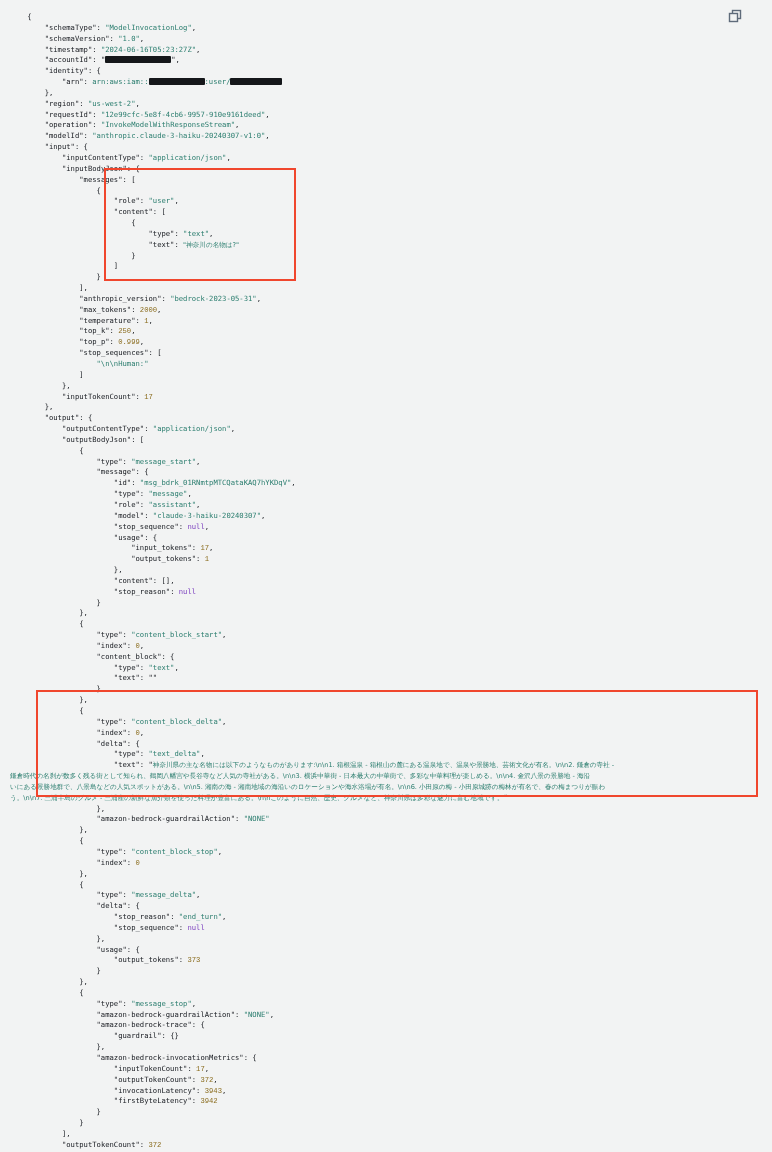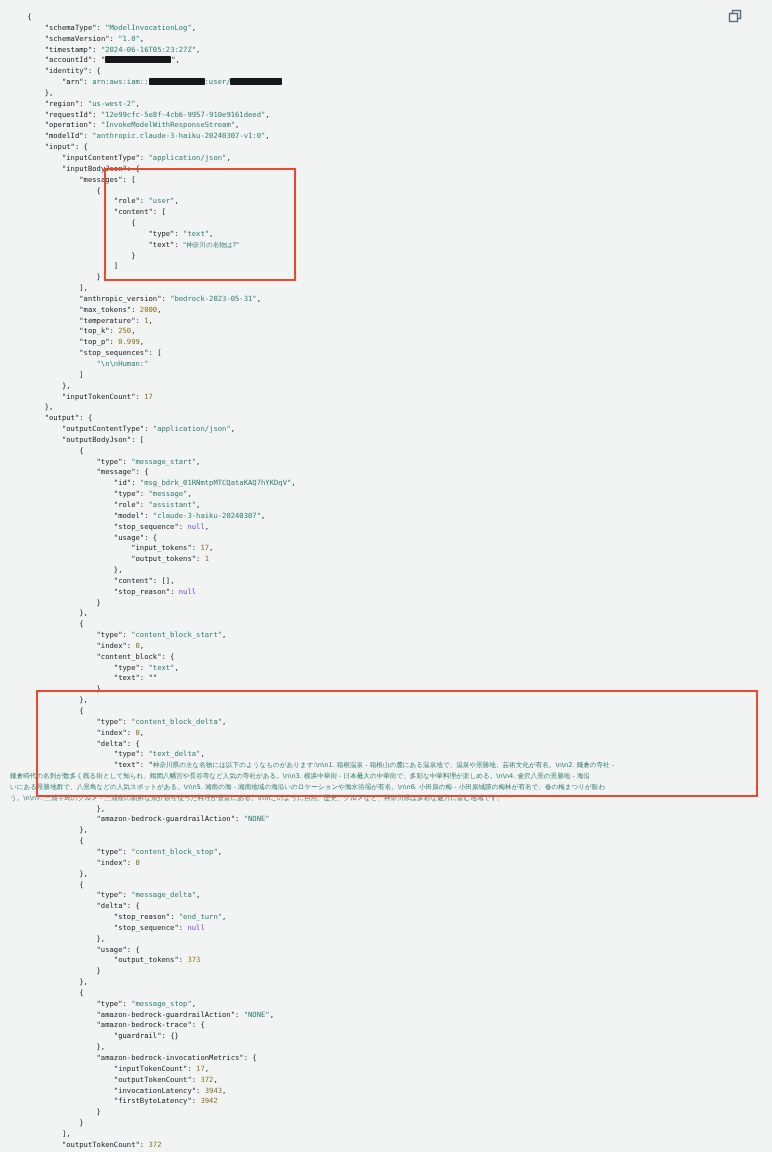--- a/index.html
+++ b/index.html
@@ -39,21 +39,21 @@
     font-size: 7.2px;
     line-height: 10.85px;
     color: #16191f;
     white-space: pre;
     letter-spacing: 0px;
     z-index: 5;
   }
   .ln { display: block; height: 10.85px; }
   .key  { color: #16191f; }
   .str  { color: #2a7d6e; }
-  .num  { color: #8b6d1f; }
+  .num  { color: #8b6d1f; font-family: Liberation Mono, monospace; }
   .nul  { color: #7b3fbf; }
   .pun  { color: #16191f; }
   .redact {
     display: inline-block;
     background: #15171a;
     height: 7.5px;
     vertical-align: -1px;
     border-radius: 1px;
   }
   .jp {

